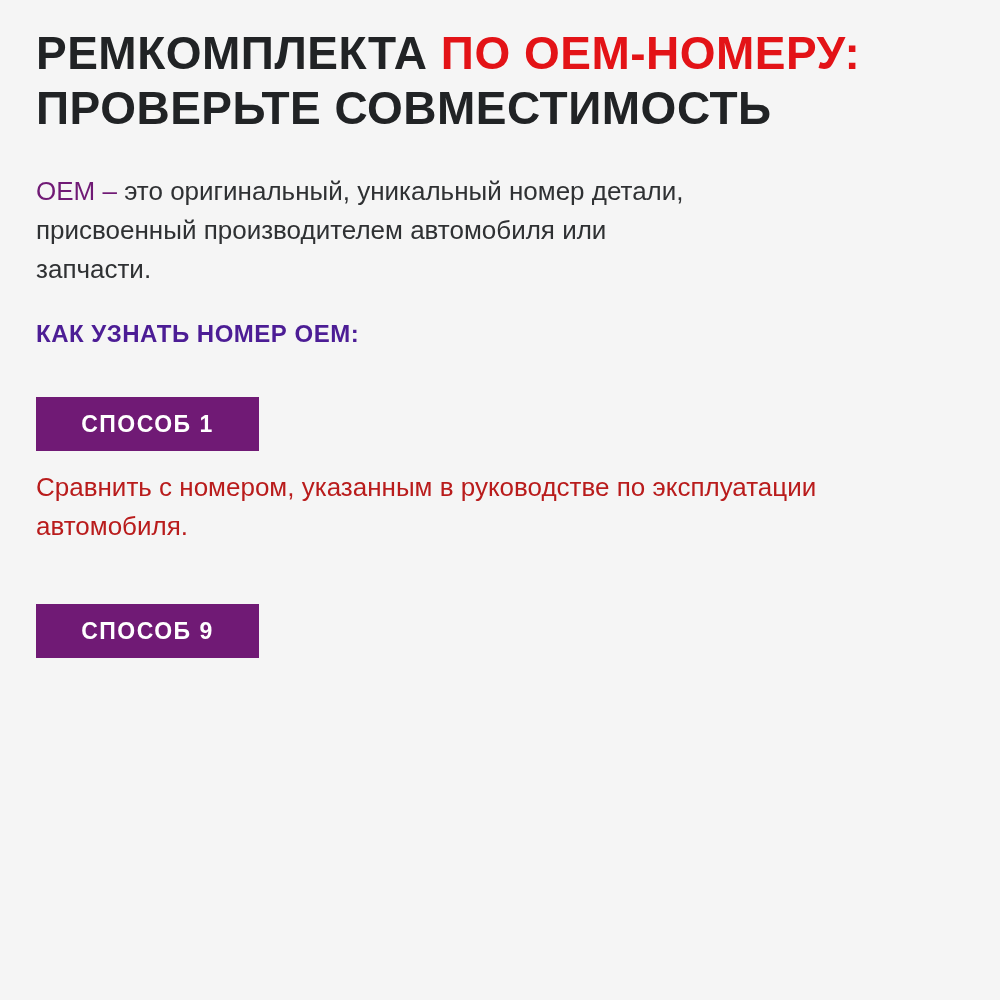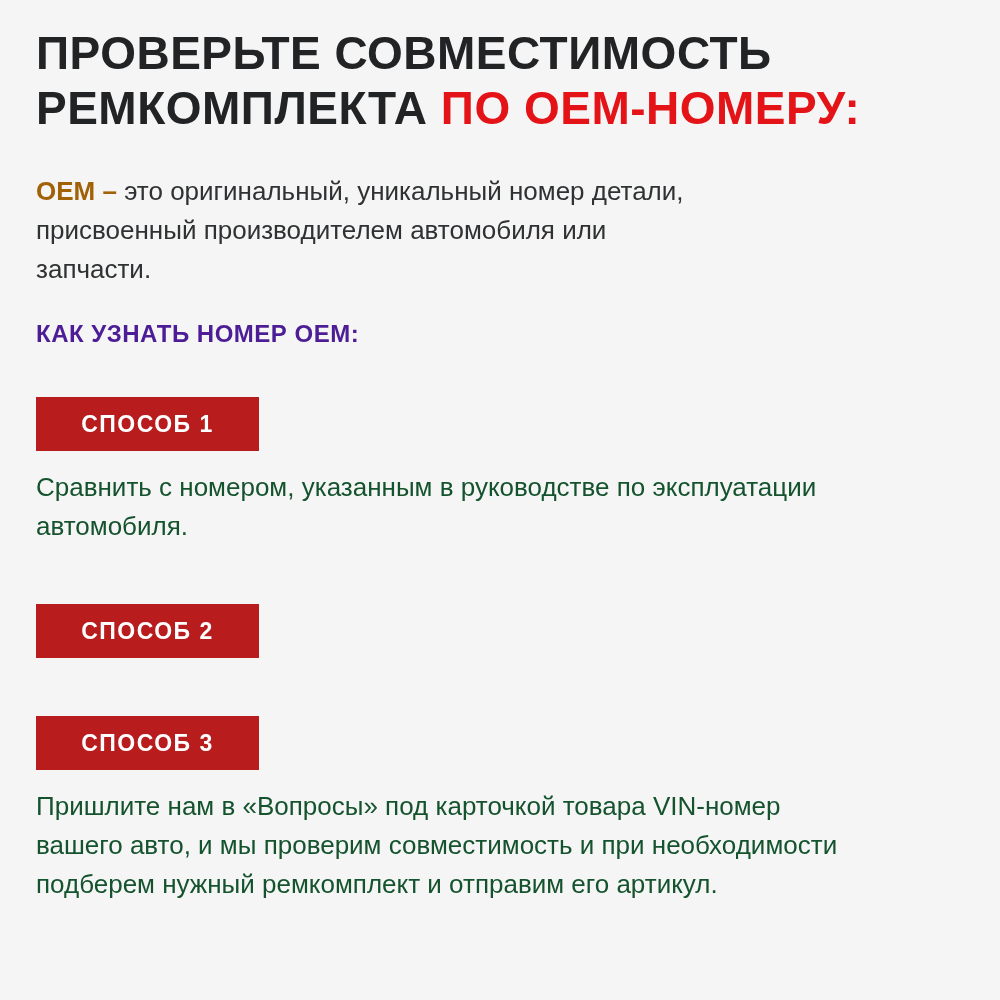--- a/index.html
+++ b/index.html
@@ -26,78 +26,72 @@
   }
   .headline .line { display: block; }
   .headline .red { color: #e31317; }
   .intro {
     margin: 36px 0 0 0;
     font-size: 26px;
     line-height: 39px;
     color: #2f3133;
     white-space: pre-line;
   }
-  .intro .lead { font-weight: 700; color: #a16207; }
+  .intro .lead { font-weight: 400; color: #701a75; }
   .subheading {
     margin: 30px 0 0 0;
     font-size: 24px;
     line-height: 30px;
     font-weight: 800;
     letter-spacing: 0.5px;
     color: #4c1d95;
   }
   .method { margin: 0; }
   .method-badge {
     margin-top: 48px;
     width: 223px;
     height: 54px;
-    background: #b91c1c;
+    background: #701a75;
     color: #ffffff;
     display: flex;
     align-items: center;
     justify-content: center;
     font-size: 23px;
     font-weight: 700;
     letter-spacing: 1.5px;
   }
   .method-desc {
     margin: 17px 0 0 0;
     font-size: 26px;
     line-height: 39px;
-    color: #14532d;
+    color: #b91c1c;
     white-space: pre-line;
   }
   .method + .method .method-badge { margin-top: 58px; }
 </style>
 </head>
 <body>
 
 <div class="container">
 
   <h1 class="headline">
+    <span class="line"><span>РЕМКОМПЛЕКТА </span><span class="red">ПО OEM-НОМЕРУ:</span></span>
     <span class="line">ПРОВЕРЬТЕ СОВМЕСТИМОСТЬ</span>
-    <span class="line"><span>РЕМКОМПЛЕКТА </span><span class="red">ПО OEM-НОМЕРУ:</span></span>
   </h1>
 
   <p class="intro"><span class="lead">OEM –</span><span> это оригинальный, уникальный номер детали,
 присвоенный производителем автомобиля или
 запчасти.</span></p>
 
   <h2 class="subheading">КАК УЗНАТЬ НОМЕР OEM:</h2>
 
   <div class="method">
     <div class="method-badge">СПОСОБ 1</div>
     <p class="method-desc">Сравнить с номером, указанным в руководстве по эксплуатации
 автомобиля.</p>
   </div>
 
   <div class="method">
-    <div class="method-badge">СПОСОБ 2</div>
+    <div class="method-badge">СПОСОБ 9</div>
   </div>
 
-  <div class="method">
-    <div class="method-badge">СПОСОБ 3</div>
-    <p class="method-desc">Пришлите нам в «Вопросы» под карточкой товара VIN-номер
-вашего авто, и мы проверим совместимость и при необходимости
-подберем нужный ремкомплект и отправим его артикул.</p>
-  </div>
 
 </div>
 
 </body></html>

